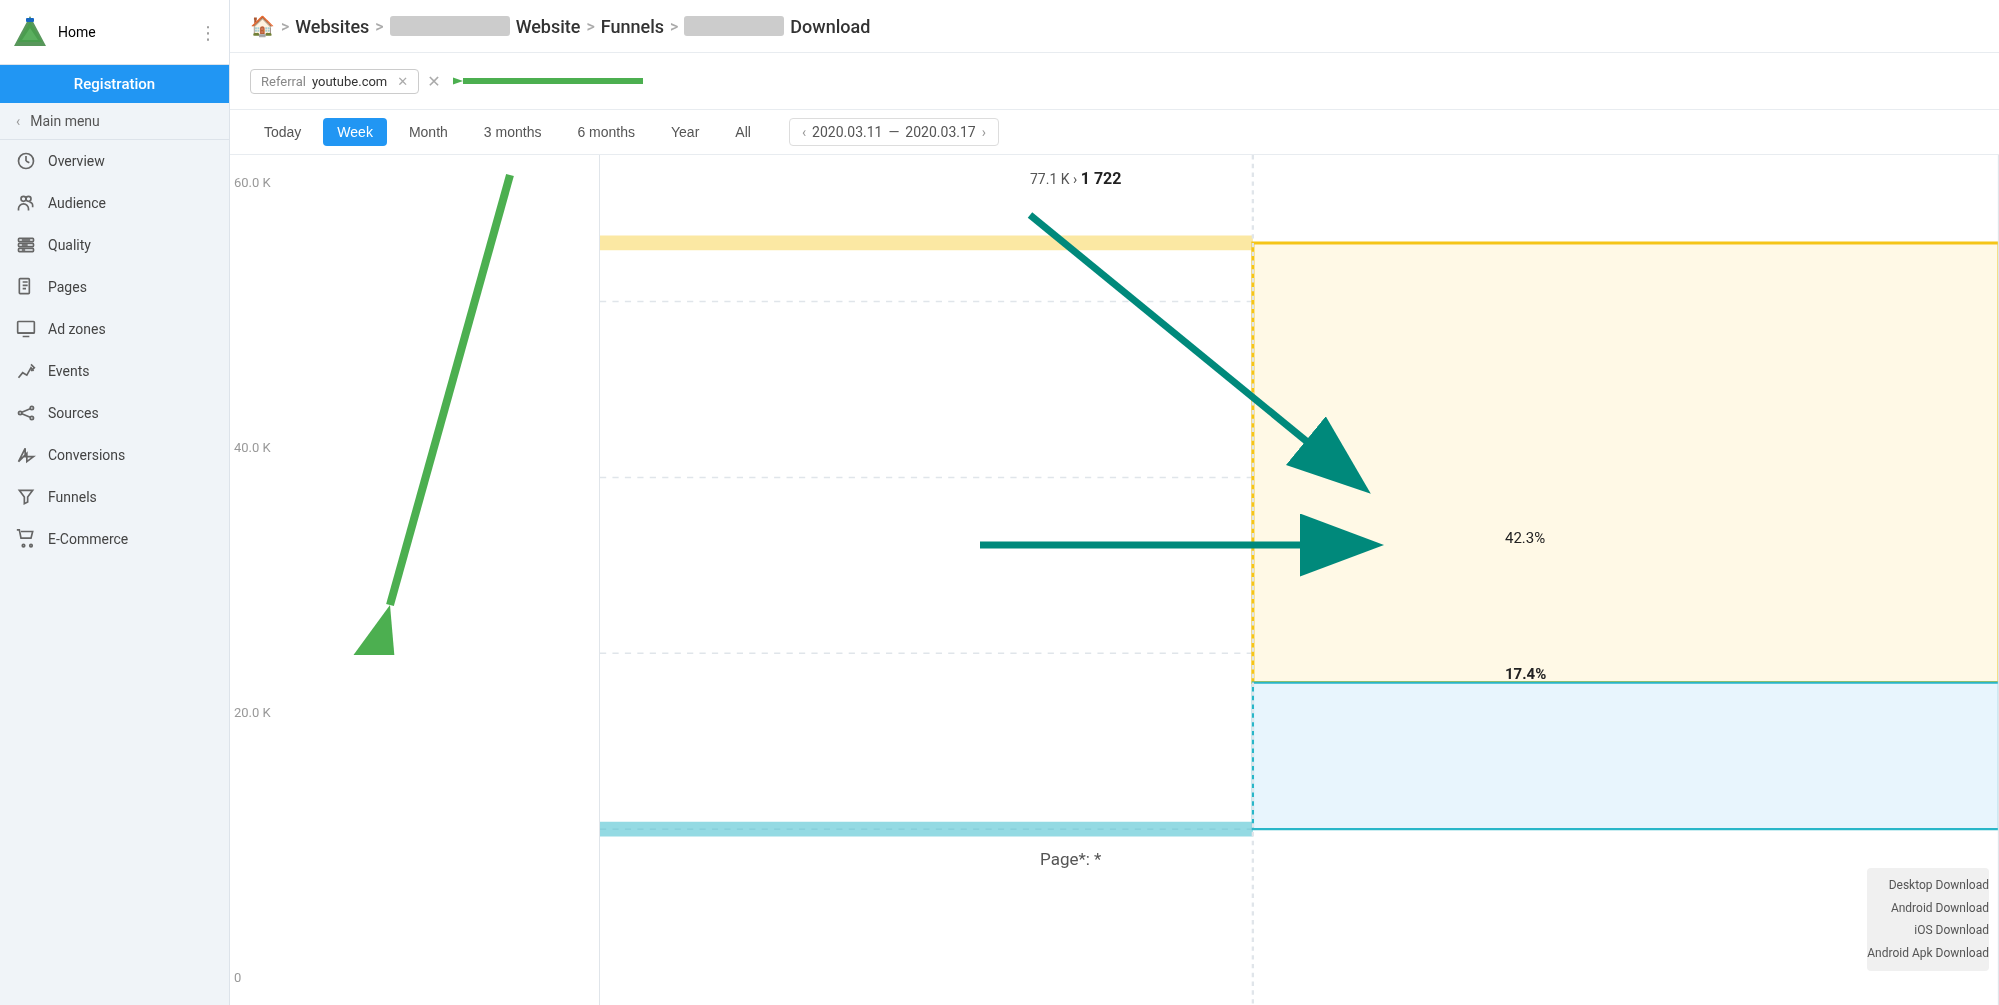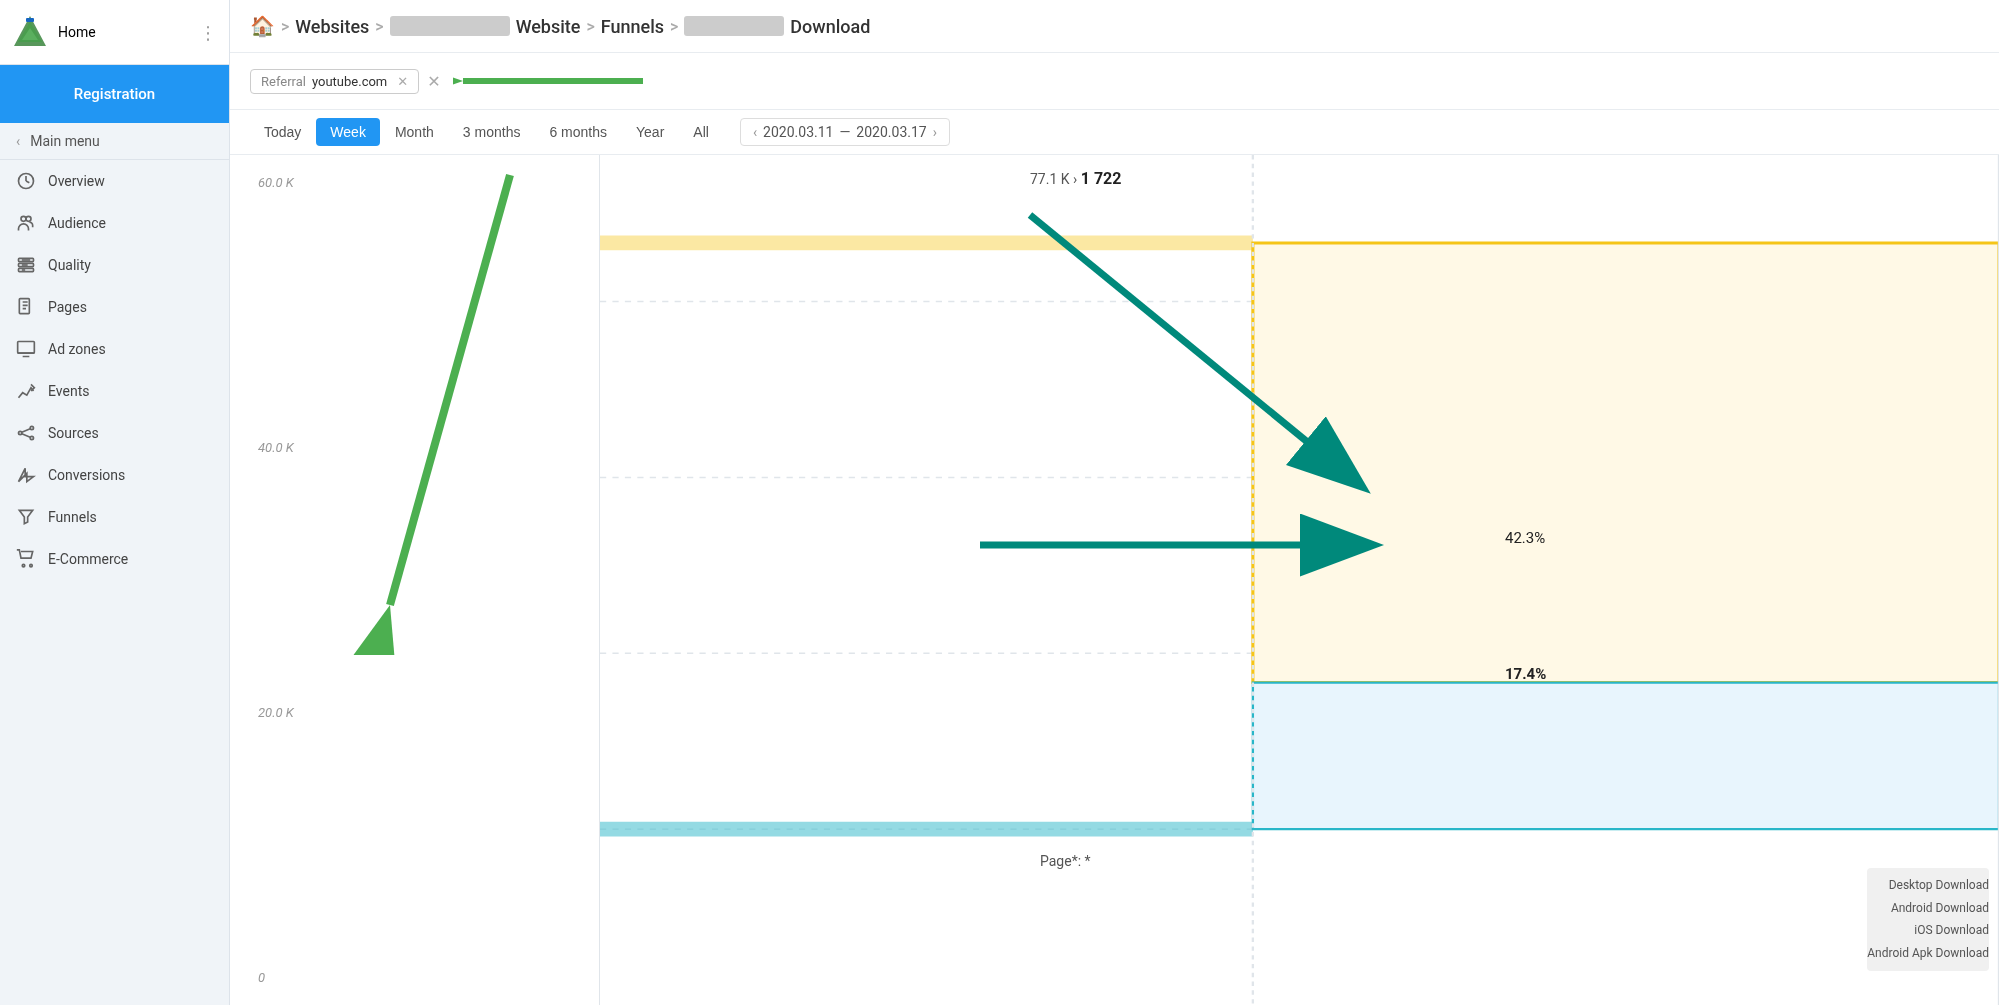--- a/index.html
+++ b/index.html
@@ -3,21 +3,21 @@
   <meta charset="utf-8">
   <style>
     * { box-sizing: border-box; margin: 0; padding: 0; }
     body { font-family: -apple-system, BlinkMacSystemFont, 'Segoe UI', Roboto, sans-serif; background: #f5f7fa; display: flex; height: 100vh; overflow: hidden; font-size: 14px; }
 
     
     .sidebar { width: 230px; background: #f0f4f8; border-right: 1px solid #dde3ea; display: flex; flex-direction: column; flex-shrink: 0; }
     .sidebar-header { display: flex; align-items: center; padding: 14px 12px; gap: 10px; border-bottom: 1px solid #dde3ea; background: #fff; }
     .logo { width: 36px; height: 36px; flex-shrink: 0; }
     .sidebar-dots { margin-left: auto; color: #999; font-size: 18px; cursor: pointer; }
-    .registration-btn { background: #2196f3; color: #fff; text-align: center; padding: 20px; font-size: 15px; font-weight: 500; cursor: pointer; margin: 0; }
+    .registration-btn { background: #2196f3; color: #fff; text-align: center; padding: 10px; font-size: 15px; font-weight: 500; cursor: pointer; margin: 0; }
     .main-menu-item { display: flex; align-items: center; padding: 11px 16px; gap: 12px; color: #444; cursor: pointer; font-size: 14px; }
     .main-menu-item .icon { width: 20px; height: 20px; flex-shrink: 0; display: flex; align-items: center; justify-content: center; color: #666; }
     .main-menu-top { display: flex; align-items: center; padding: 10px 16px; gap: 10px; color: #555; cursor: pointer; font-size: 14px; border-bottom: 1px solid #dde3ea; }
     .chevron-left { font-size: 14px; color: #999; }
 
     
     .main { flex: 1; display: flex; flex-direction: column; overflow: hidden; background: #fff; }
 
     
     .breadcrumb { display: flex; align-items: center; gap: 6px; padding: 14px 20px; font-size: 18px; font-weight: 500; color: #333; border-bottom: 1px solid #e8ecf0; flex-shrink: 0; background: #fff; }
@@ -27,29 +27,29 @@
 
     
     .filter-bar { display: flex; align-items: center; padding: 10px 20px; gap: 8px; border-bottom: 1px solid #e8ecf0; background: #fff; flex-shrink: 0; }
     .filter-tag { display: flex; align-items: center; gap: 6px; background: #fff; border: 1px solid #ccc; border-radius: 4px; padding: 4px 10px; font-size: 13px; }
     .filter-label { color: #888; font-size: 13px; }
     .filter-value { color: #333; font-size: 13px; }
     .filter-x { color: #aaa; cursor: pointer; font-size: 13px; margin-left: 4px; }
     .filter-x-outer { color: #aaa; cursor: pointer; font-size: 16px; }
 
     
-    .date-tabs { display: flex; align-items: center; padding: 8px 20px; gap: 1px; border-bottom: 1px solid #e8ecf0; background: #fff; flex-shrink: 0; }
+    .date-tabs { display: flex; align-items: center; padding: 8px 20px; gap: 8px; border-bottom: 1px solid #e8ecf0; background: #fff; flex-shrink: 0; }
     .tab-btn { padding: 6px 14px; border-radius: 4px; border: none; background: transparent; color: #555; cursor: pointer; font-size: 14px; font-weight: 400; }
     .tab-btn.active { background: #2196f3; color: #fff; font-weight: 500; }
     .date-range { display: flex; align-items: center; gap: 6px; margin-left: 16px; font-size: 14px; color: #555; border: 1px solid #ddd; border-radius: 4px; padding: 5px 12px; }
     .date-range .arr { color: #999; cursor: pointer; }
 
     
     .chart-area { flex: 1; display: flex; overflow: hidden; position: relative; }
-    .chart-left { width: 370px; flex-shrink: 0; border-right: 1px solid #e0e5ea; position: relative; padding: 20px 10px 20px 28px; display: flex; flex-direction: column; justify-content: space-between; font-style: italic; }
+    .chart-left { width: 370px; flex-shrink: 0; border-right: 1px solid #e0e5ea; position: relative; padding: 20px 10px 20px 4px; display: flex; flex-direction: column; justify-content: space-between; }
     .y-label { font-size: 13px; color: #999; }
     .chart-main { flex: 1; position: relative; overflow: hidden; }
 
     
     svg.menu-icon { width: 20px; height: 20px; }
   </style>
 </head>
 <body>
 
 <div class="sidebar">
@@ -292,21 +292,21 @@
       <div style="position:absolute;top:14px;left:430px;font-size:14px;color:#555;white-space:nowrap;">
         <span>77.1 K</span>
         <span> › </span>
         <strong style="font-size:16px;color:#222;font-weight:700;">1 722</strong>
       </div>
 
       <div style="position:absolute;top:44%;left:905px;font-size:15px;font-weight:400;color:#222;">42.3%</div>
 
       <div style="position:absolute;top:60%;left:905px;font-size:15px;font-weight:700;color:#222;">17.4%</div>
 
-      <div style="position:absolute;bottom:16%;left:440px;font-size:14px;color:#555;">Page*: *</div>
+      <div style="position:absolute;bottom:16%;left:440px;font-size:17px;color:#555;">Page*: *</div>
 
       <div style="position:absolute;bottom:4%;right:10px;font-size:12px;color:#555;text-align:right;line-height:1.9;background:#f0f0f0;padding:6px 0;border-radius:4px;">
         <div>Desktop Download</div>
         <div>Android Download</div>
         <div>iOS Download</div>
         <div>Android Apk Download</div>
       </div>
 
     </div>
   </div>

